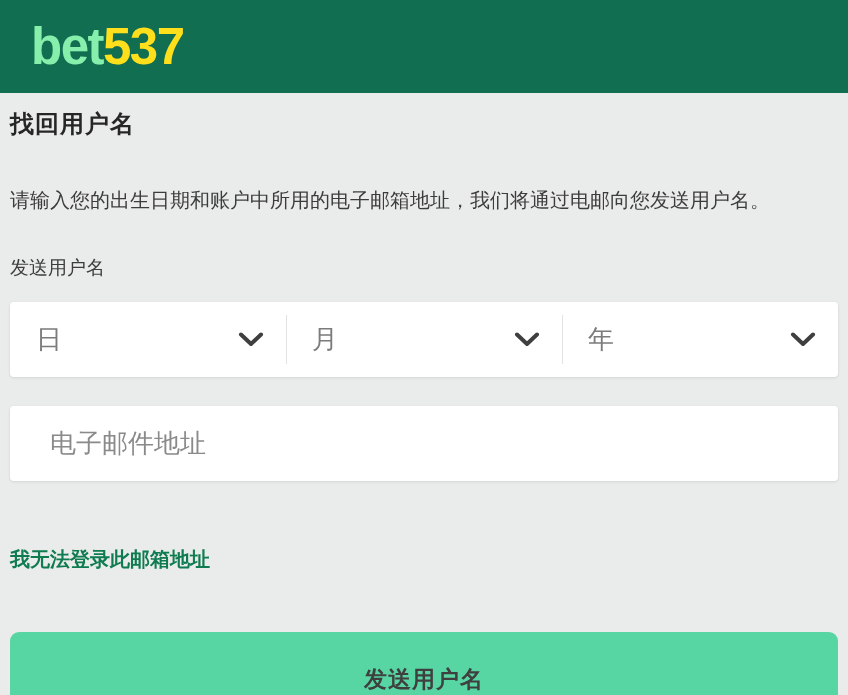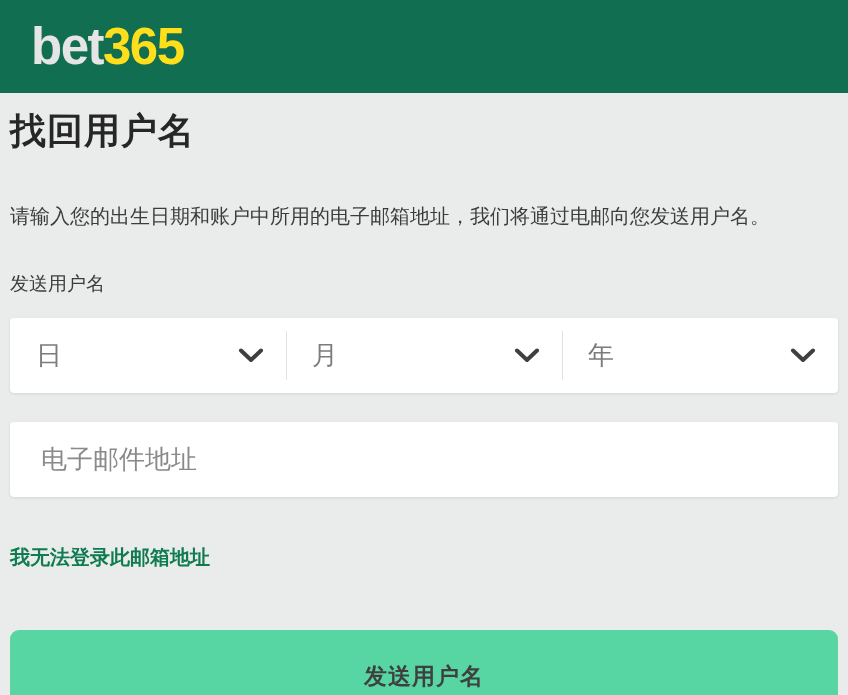--- a/index.html
+++ b/index.html
@@ -30,29 +30,29 @@
     padding-left: 31px;
   }
   .logo {
     font-size: 51px;
     font-weight: bold;
     letter-spacing: -1.5px;
     line-height: 1;
     cursor: pointer;
     user-select: none;
   }
-  .logo .logo-bet { color: #e5e5e5; }
+  .logo .logo-bet { color: #86efac; }
   .logo .logo-365 { color: var(--logo-yellow); }
 
   .main {
     padding: 0 10px;
   }
   .page-title {
     margin: 15px 0 0;
-    font-size: 36px;
+    font-size: 24px;
     font-weight: bold;
     color: var(--text-dark);
     letter-spacing: 1px;
     line-height: 1.3;
   }
   .instructions {
     margin: 48px 0 0;
     font-size: 20px;
     color: var(--text-body);
     line-height: 1.35;
@@ -99,30 +99,30 @@
   }
   .email-input {
     display: block;
     width: 100%;
     height: 75px;
     margin-top: 29px;
     border: none;
     border-radius: 4px;
     background: #ffffff;
     box-shadow: 0 1px 3px rgba(0,0,0,0.10);
-    padding: 0 31px;
+    padding: 0 40px;
     font-size: 26px;
     color: #333333;
     font-family: inherit;
     outline: none;
   }
   .email-input::placeholder { color: #8a8a8a; opacity: 1; }
   .cant-access-link {
     display: inline-block;
-    margin-top: 47px;
+    margin-top: 65px;
     font-size: 20px;
     font-weight: bold;
     color: var(--link-green);
     text-decoration: none;
     cursor: pointer;
   }
   .submit-button {
     display: block;
     width: 100%;
     height: 94px;
@@ -136,21 +136,21 @@
     font-family: inherit;
     cursor: pointer;
     letter-spacing: 1px;
   }
 </style>
 </head>
 <body>
 
 <header class="app-header">
   <div class="logo">
-    <span class="logo-bet">bet</span><span class="logo-365">365</span>
+    <span class="logo-bet">bet</span><span class="logo-365">537</span>
   </div>
 </header>
 
 <main class="main">
   <h1 class="page-title">找回用户名</h1>
 
   <p class="instructions">请输入您的出生日期和账户中所用的电子邮箱地址，我们将通过电邮向您发送用户名。</p>
 
   <span class="dob-label">发送用户名</span>
 

